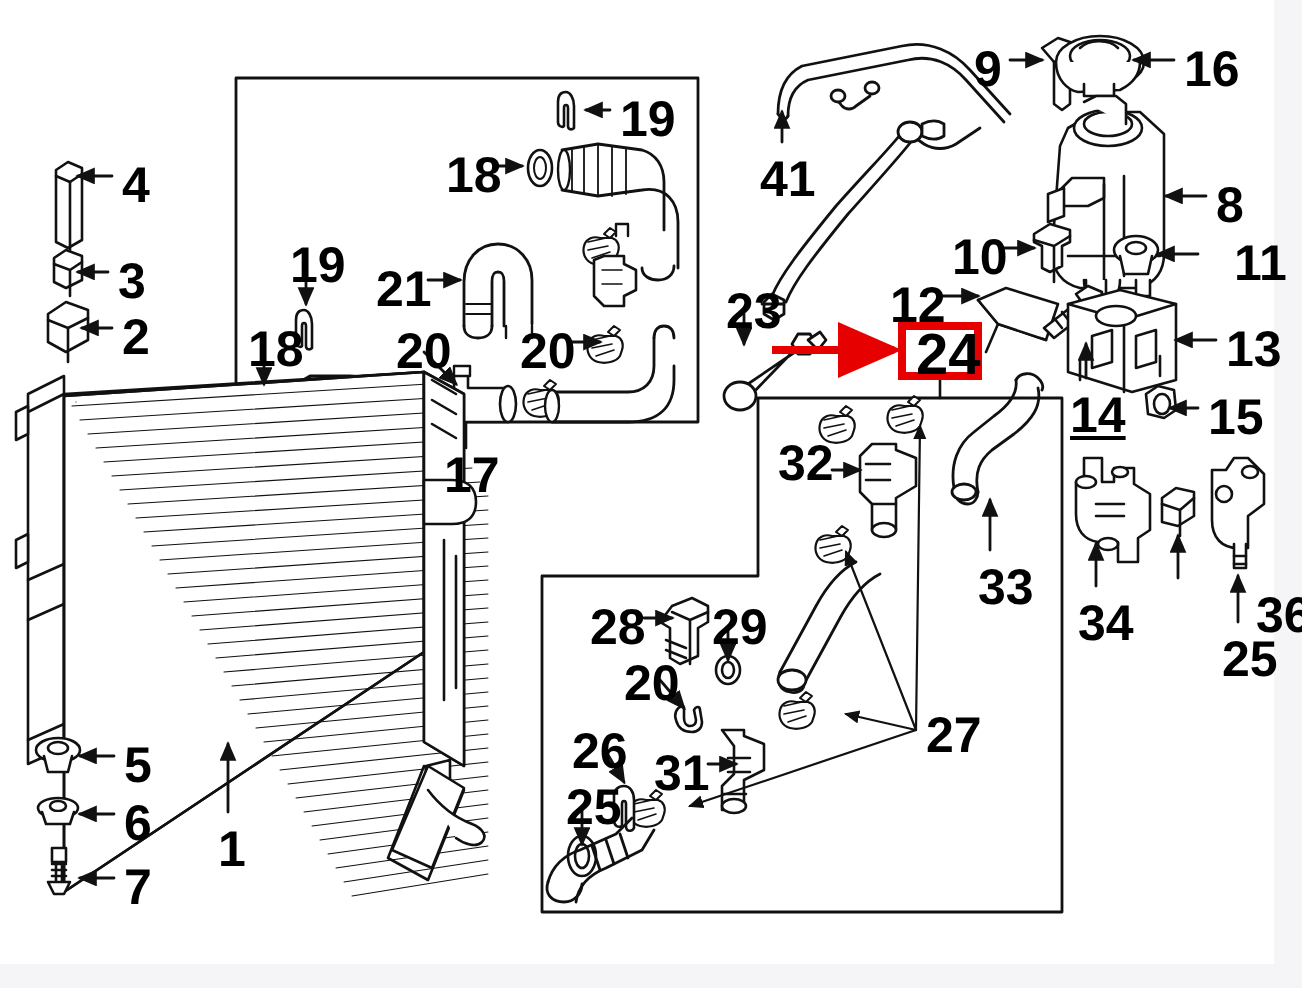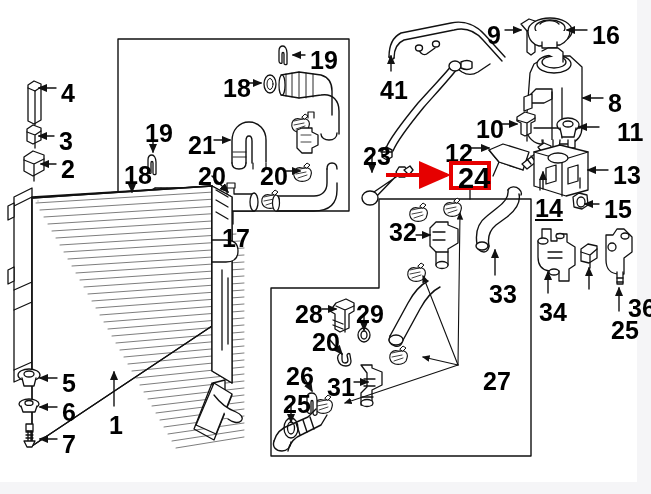--- a/index.html
+++ b/index.html
@@ -449,21 +449,21 @@
       <div class="callout cal-lg" style="left: 124px; top: 163px;">18</div>
       <div class="callout cal-lg" style="left: 310px; top: 48px;">19</div>
       <div class="callout cal-lg" style="left: 145px; top: 121px;">19</div>
       <div class="callout cal-lg" style="left: 198px; top: 164px;">20</div>
       <div class="callout cal-lg" style="left: 260px; top: 164px;">20</div>
       <div class="callout cal-lg" style="left: 188px; top: 133px;">21</div>
       <div class="callout cal-lg" style="left: 380px; top: 78px;">41</div>
       <div class="callout cal-lg" style="left: 363px; top: 144px;">23</div>
       <div class="callout cal-lg" style="left: 283px; top: 392px;">25</div>
       <div class="callout cal-lg" style="left: 286px; top: 364px;">26</div>
-      <div class="callout cal-lg" style="left: 463px; top: 369px; margin-left: 20px;">27</div>
+      <div class="callout cal-lg" style="left: 463px; top: 356px;">27</div>
       <div class="callout cal-lg" style="left: 295px; top: 302px;">28</div>
       <div class="callout cal-lg" style="left: 356px; top: 302px;">29</div>
       <div class="callout cal-lg" style="left: 312px; top: 330px;">20</div>
       <div class="callout cal-lg" style="left: 327px; top: 375px;">31</div>
       <div class="callout cal-lg" style="left: 389px; top: 220px; text-align: right;">32</div>
       <div class="callout cal-lg" style="left: 489px; top: 282px;">33</div>
       <div class="callout cal-lg" style="left: 539px; top: 300px;">34</div>
       <div class="callout cal-lg" style="left: 611px; top: 318px;">25</div>
       <div class="callout cal-lg" style="left: 581px; top: 296px; margin-left: 47px;">36</div>
     </div>

